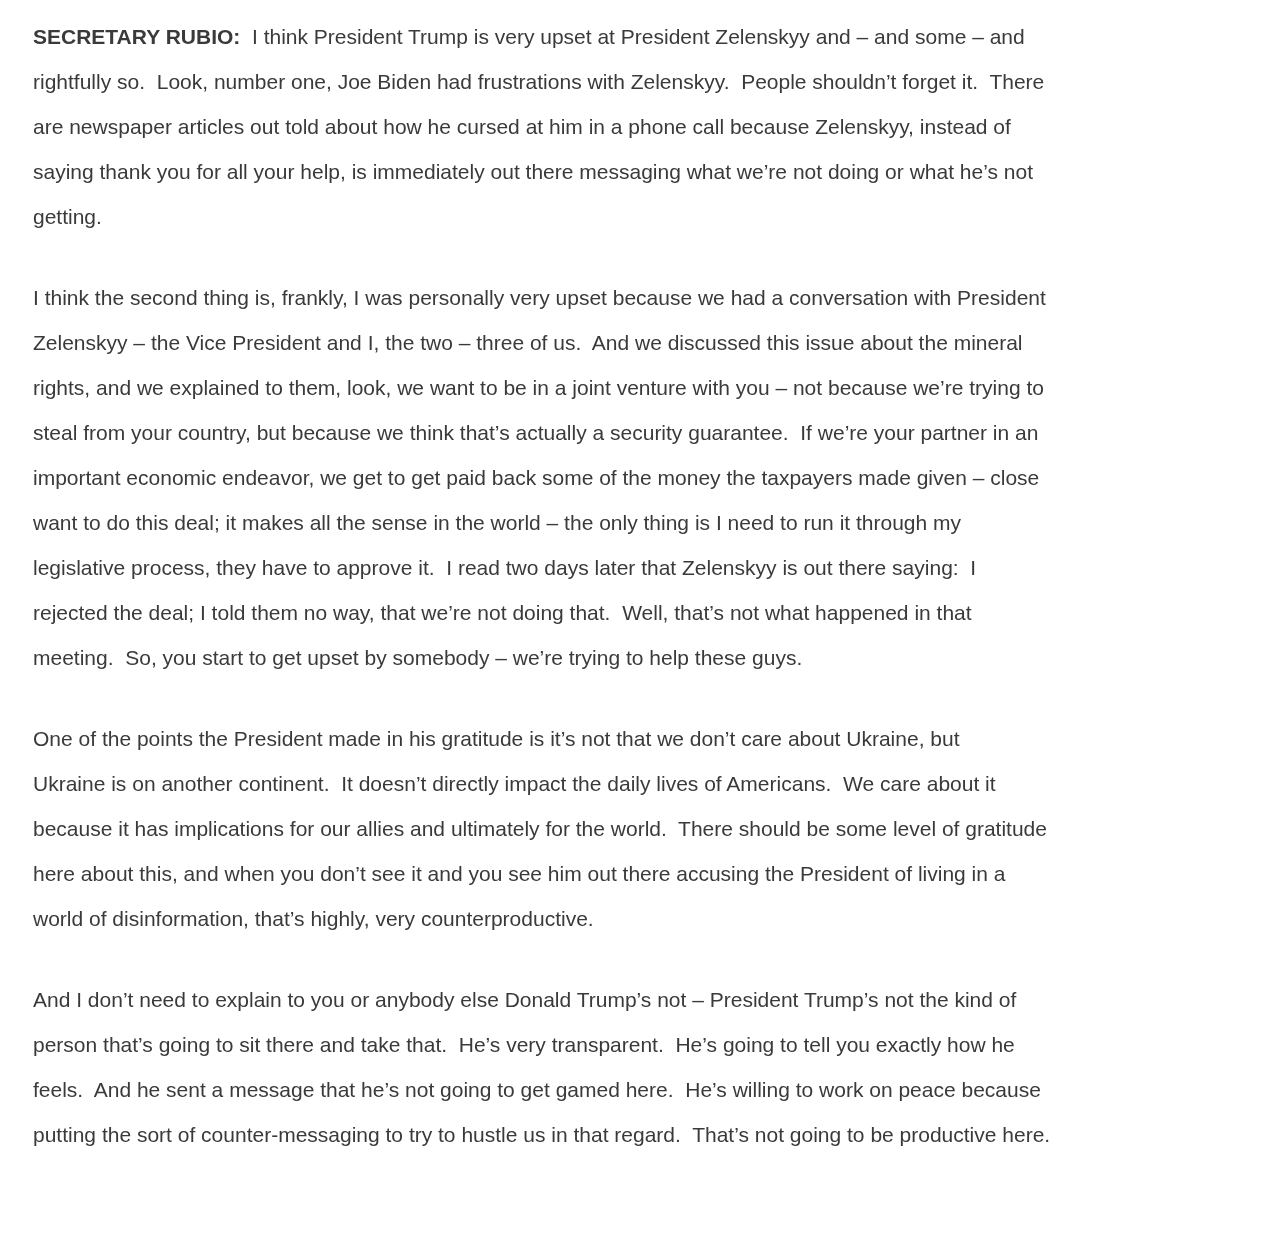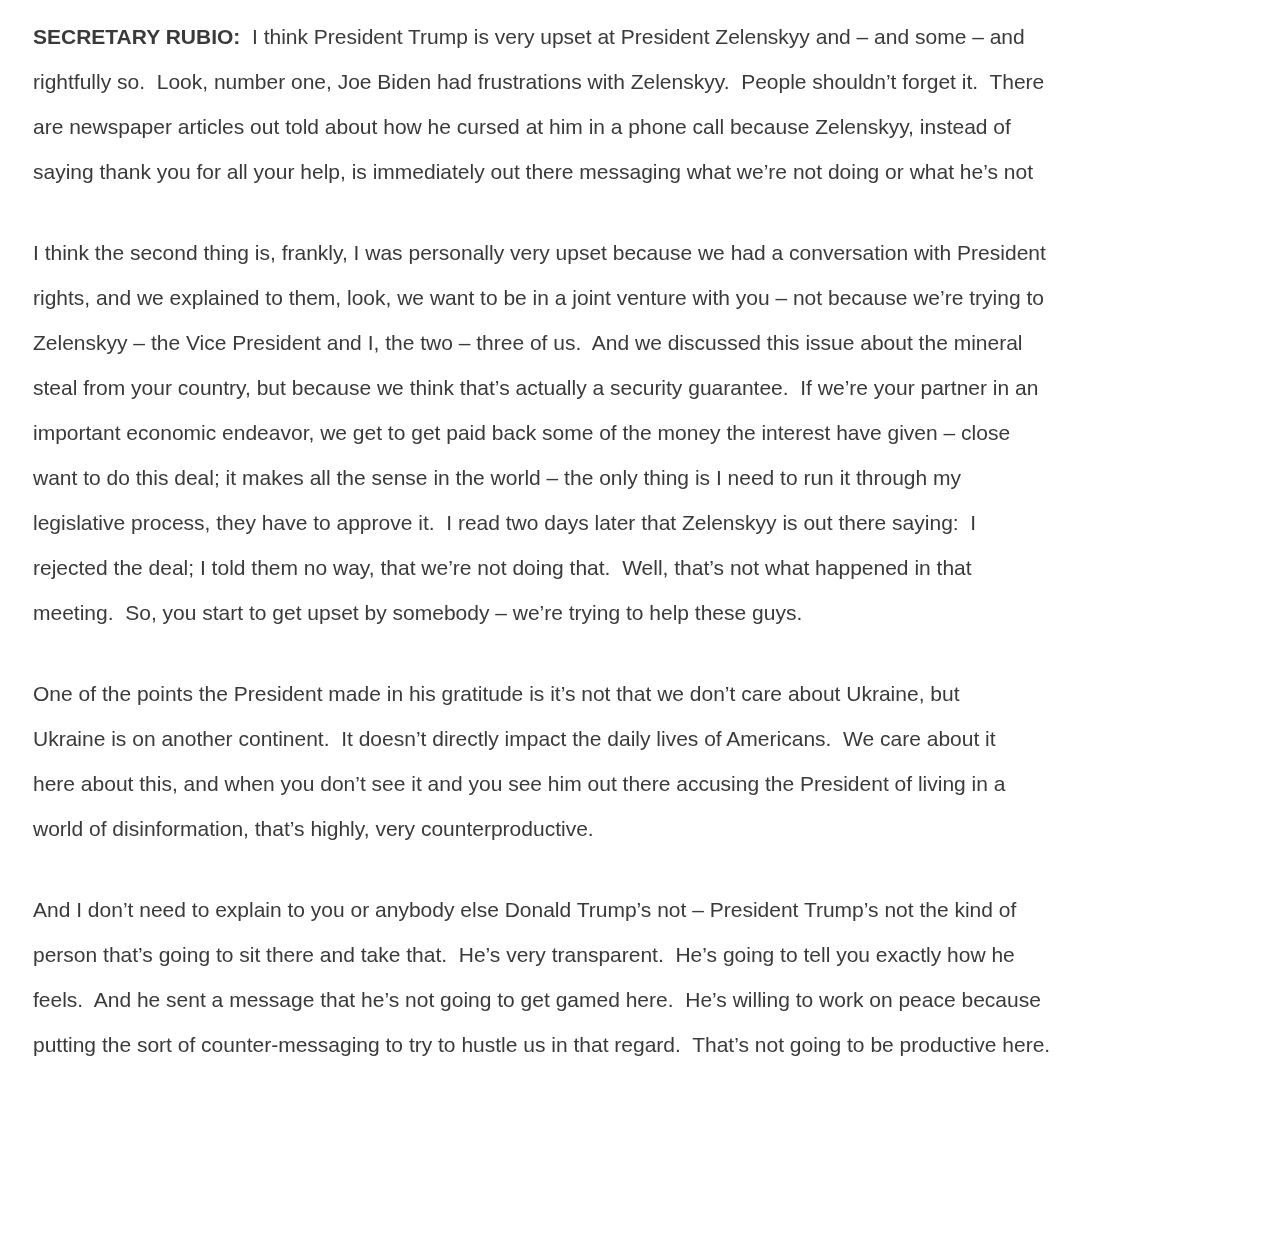--- a/index.html
+++ b/index.html
@@ -31,35 +31,37 @@
 </head>
 <body>
 
 <div class="page">
   <div style="color: rgb(58, 58, 58);">
       <div class="paragraph">
         <div class="line"><strong>SECRETARY RUBIO:</strong>  I think President Trump is very upset at President Zelenskyy and – and some – and</div>
         <div class="line">rightfully so.  Look, number one, Joe Biden had frustrations with Zelenskyy.  People shouldn’t forget it.  There</div>
         <div class="line">are newspaper articles out told about how he cursed at him in a phone call because Zelenskyy, instead of</div>
         <div class="line">saying thank you for all your help, is immediately out there messaging what we’re not doing or what he’s not</div>
+        <div class="line">getting.</div>
       </div>
       <div class="paragraph">
         <div class="line">I think the second thing is, frankly, I was personally very upset because we had a conversation with President</div>
+        <div class="line">Zelenskyy – the Vice President and I, the two – three of us.  And we discussed this issue about the mineral</div>
         <div class="line">rights, and we explained to them, look, we want to be in a joint venture with you – not because we’re trying to</div>
-        <div class="line">Zelenskyy – the Vice President and I, the two – three of us.  And we discussed this issue about the mineral</div>
         <div class="line">steal from your country, but because we think that’s actually a security guarantee.  If we’re your partner in an</div>
-        <div class="line">important economic endeavor, we get to get paid back some of the money the interest have given – close</div>
+        <div class="line">important economic endeavor, we get to get paid back some of the money the taxpayers made given – close</div>
         <div class="line">want to do this deal; it makes all the sense in the world – the only thing is I need to run it through my</div>
         <div class="line">legislative process, they have to approve it.  I read two days later that Zelenskyy is out there saying:  I</div>
         <div class="line">rejected the deal; I told them no way, that we’re not doing that.  Well, that’s not what happened in that</div>
         <div class="line">meeting.  So, you start to get upset by somebody – we’re trying to help these guys.</div>
       </div>
       <div class="paragraph">
         <div class="line">One of the points the President made in his gratitude is it’s not that we don’t care about Ukraine, but</div>
         <div class="line">Ukraine is on another continent.  It doesn’t directly impact the daily lives of Americans.  We care about it</div>
+        <div class="line">because it has implications for our allies and ultimately for the world.  There should be some level of gratitude</div>
         <div class="line">here about this, and when you don’t see it and you see him out there accusing the President of living in a</div>
         <div class="line">world of disinformation, that’s highly, very counterproductive.</div>
       </div>
       <div class="paragraph">
         <div class="line">And I don’t need to explain to you or anybody else Donald Trump’s not – President Trump’s not the kind of</div>
         <div class="line">person that’s going to sit there and take that.  He’s very transparent.  He’s going to tell you exactly how he</div>
         <div class="line">feels.  And he sent a message that he’s not going to get gamed here.  He’s willing to work on peace because</div>
         <div class="line">putting the sort of counter-messaging to try to hustle us in that regard.  That’s not going to be productive here.</div>
       </div>
     </div>

